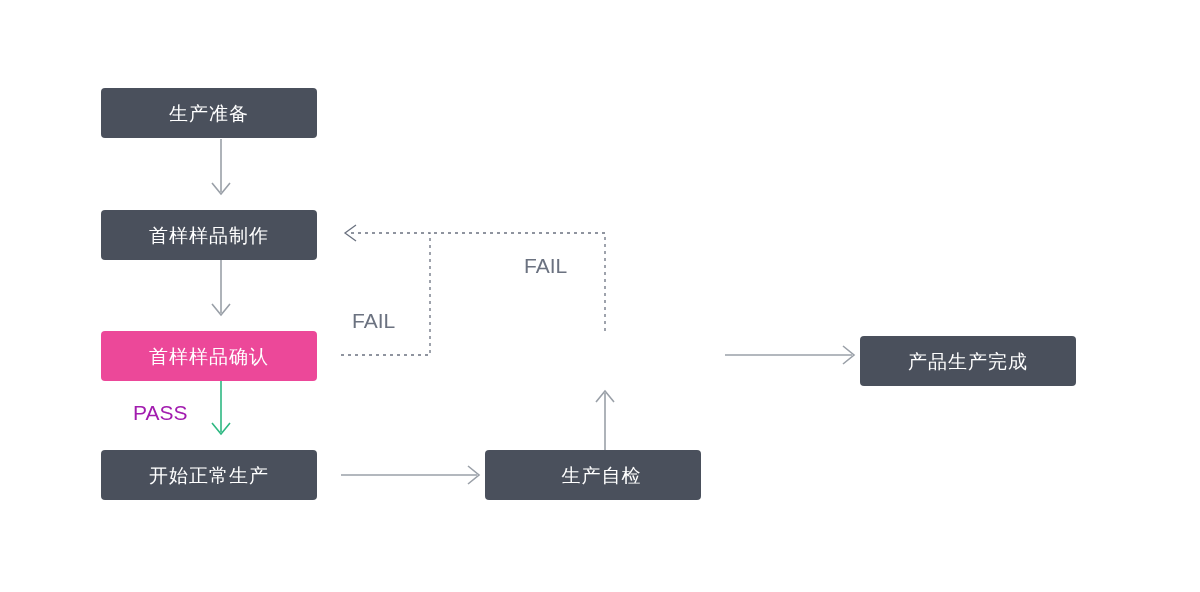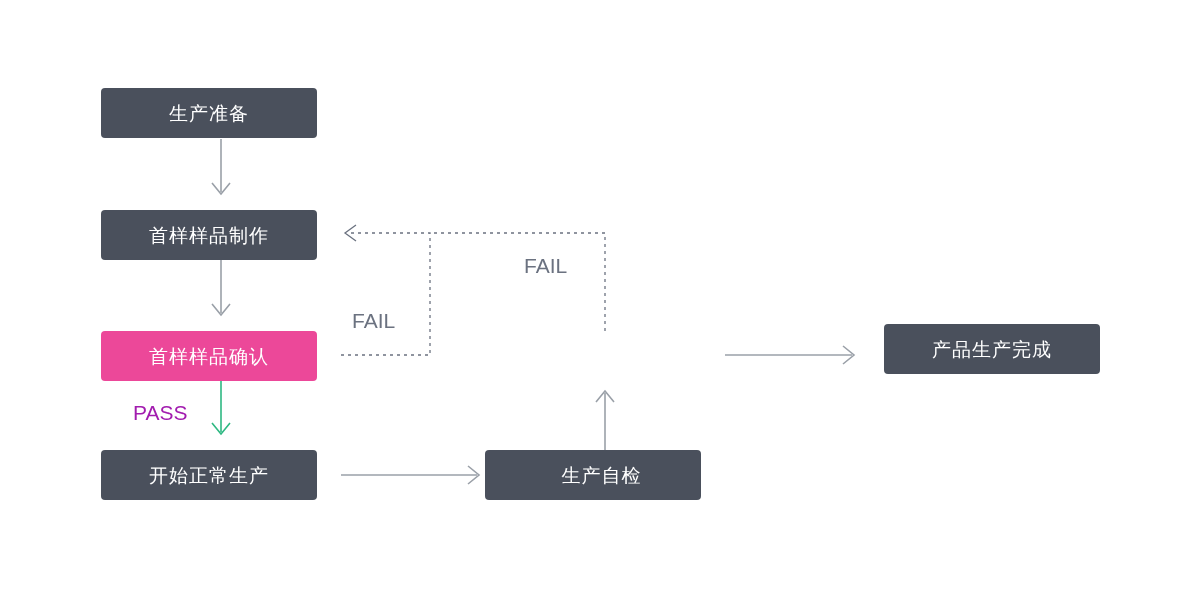--- a/index.html
+++ b/index.html
@@ -120,21 +120,21 @@
 
   <div class="node dark" style="left:101px; top:450px;">
     <span class="node-label">开始正常生产</span>
   </div>
 
   <div class="node dark" style="left:485px; top:450px;padding-left:17px;">
     <span class="node-label">生产自检</span>
   </div>
 
 
-  <div class="node dark" style="left:860px; top:324px;margin-left:24px;">
+  <div class="node dark" style="left:860px; top:336px;">
     <span class="node-label">产品生产完成</span>
   </div>
 
   <div class="edge-label fail" style="left:352px; top:310px;">FAIL</div>
 
   <div class="edge-label fail" style="left:524px; top:255px;">FAIL</div>
 
   <div class="edge-label pass" style="left:133px; top:402px;">PASS</div>
 
 </div>

